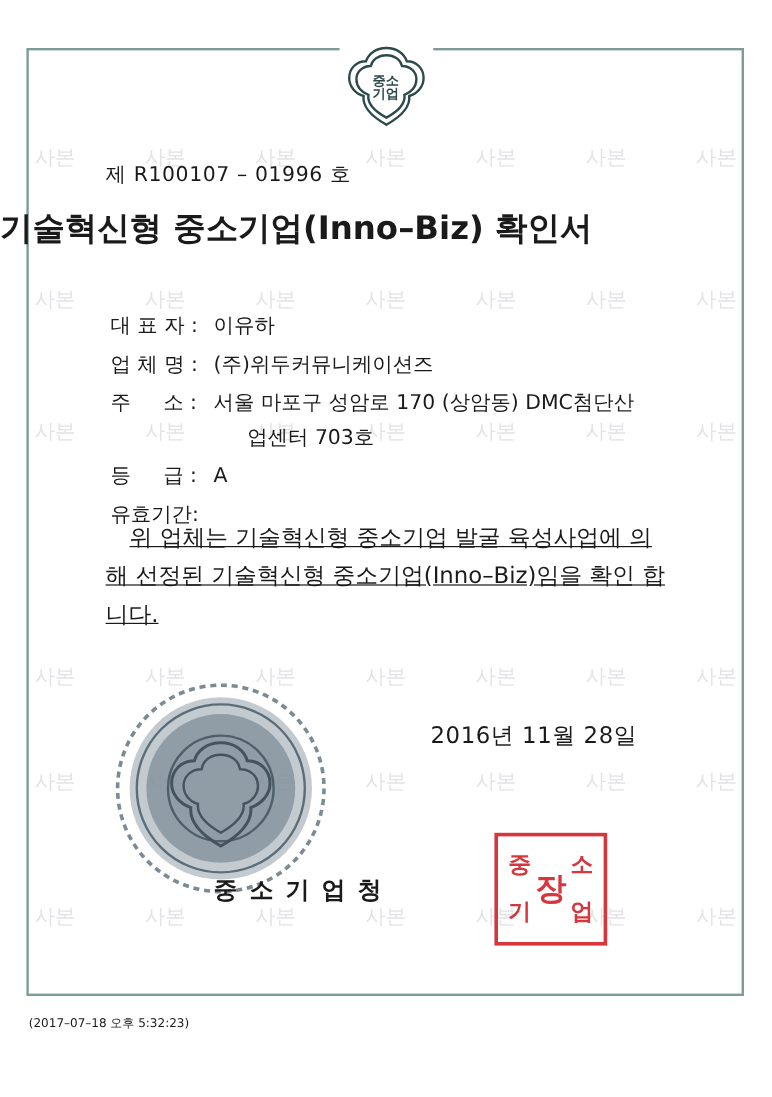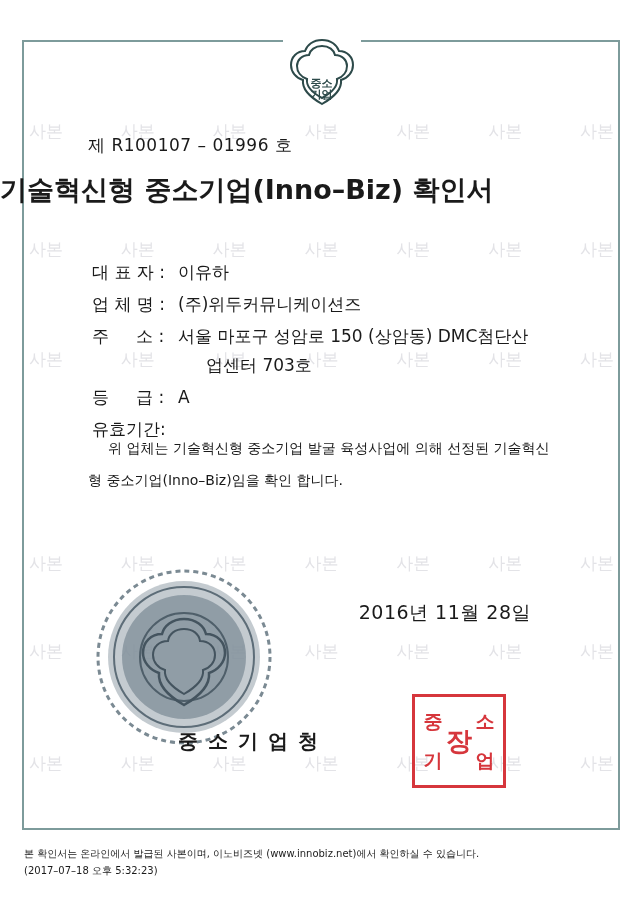--- a/index.html
+++ b/index.html
@@ -53,21 +53,20 @@
     left: 0; right: 0;
     top: 50%;
     transform: translateY(-50%);
     text-align: center;
     font-size: 11px;
     line-height: 11px;
     letter-spacing: 0px;
     color: #2d4a4a;
     font-family: "DejaVu Sans", sans-serif;
     font-weight: bold;
-    margin-top: 16px;
   }
   .top-emblem .em-text span { display: block; }
 
   
   .watermarks {
     position: absolute;
     inset: 0;
     z-index: 1;
     pointer-events: none;
   }
@@ -134,23 +133,24 @@
   .field-value .cont {
     display: block;
     padding-left: 28px;
   }
 
   .body-para {
     position: absolute;
     left: 88px;
     top: 432px;
     width: 472px;
-    font-size: 14px;
+    font-size: 19px;
     line-height: 32px;
     text-indent: 20px;
+    text-decoration: underline;
   }
 
   .date-line {
     position: absolute;
     right: 112px;
     top: 600px;
     font-size: 19px;
     letter-spacing: 0.5px;
   }
 
@@ -327,21 +327,21 @@
         <div class="field-label">대 표 자 :</div>
         <div class="field-value">이유하</div>
       </div>
       <div class="field-row">
         <div class="field-label">업 체 명 :</div>
         <div class="field-value">(주)위두커뮤니케이션즈</div>
       </div>
       <div class="field-row">
         <div class="field-label">주     소 :</div>
         <div class="field-value">
-          <span>서울 마포구 성암로 150 (상암동) DMC첨단산</span>
+          <span>서울 마포구 성암로 170 (상암동) DMC첨단산</span>
           <span class="cont">업센터 703호</span>
         </div>
       </div>
       <div class="field-row">
         <div class="field-label">등     급 :</div>
         <div class="field-value">A</div>
       </div>
       <div class="field-row">
         <div class="field-label">유효기간:</div>
       </div>
@@ -359,18 +359,17 @@
         <div class="rs-cell"></div>
         <div class="rs-cell">소</div>
         <div class="rs-cell">기</div>
         <div class="rs-cell"></div>
         <div class="rs-cell">업</div>
       </div>
       <div class="rs-center">장</div>
     </div>
 
     <div class="footer">
-      <div class="ln1">본 확인서는 온라인에서 발급된 사본이며, 이노비즈넷 (www.innobiz.net)에서 확인하실 수 있습니다.</div>
       <div class="ln2">(2017–07–18 오후 5:32:23)</div>
     </div>
 
   </div>
 </div>
 
 </body></html>

